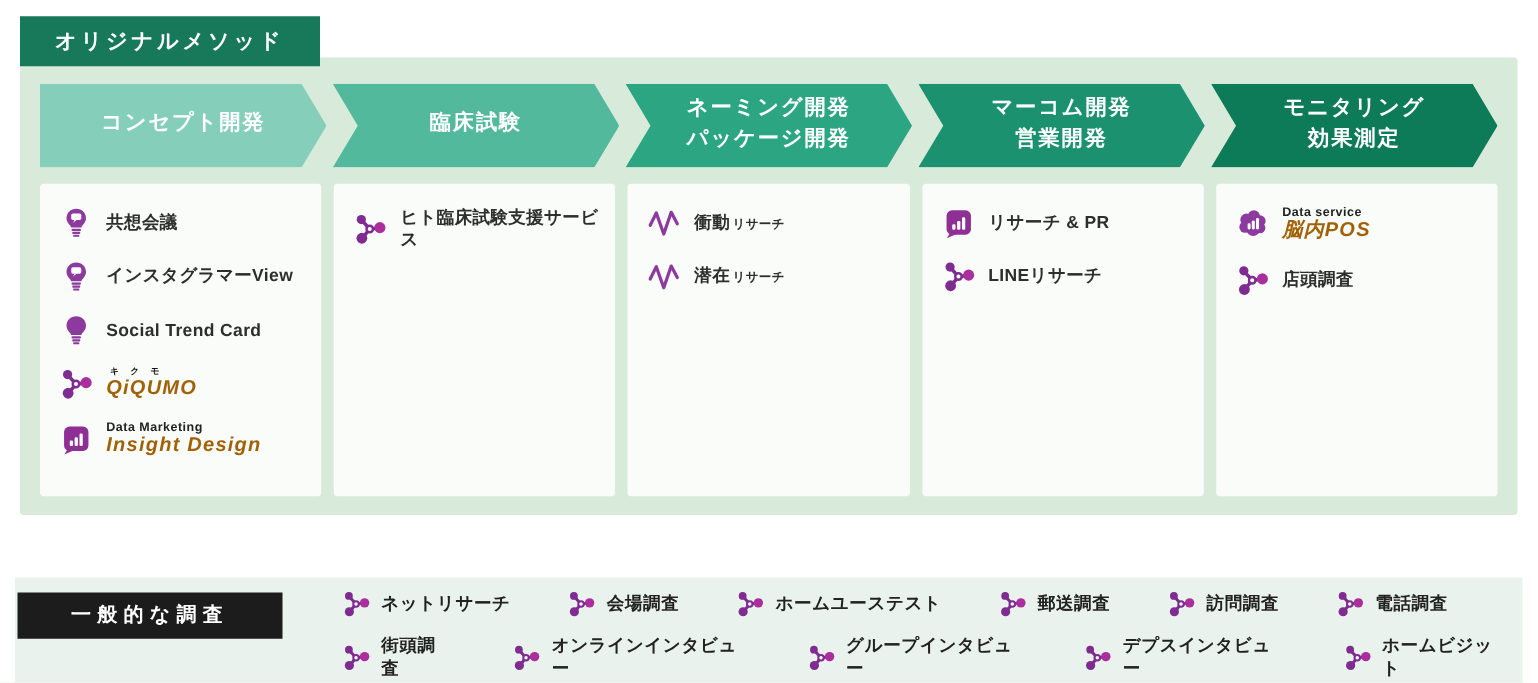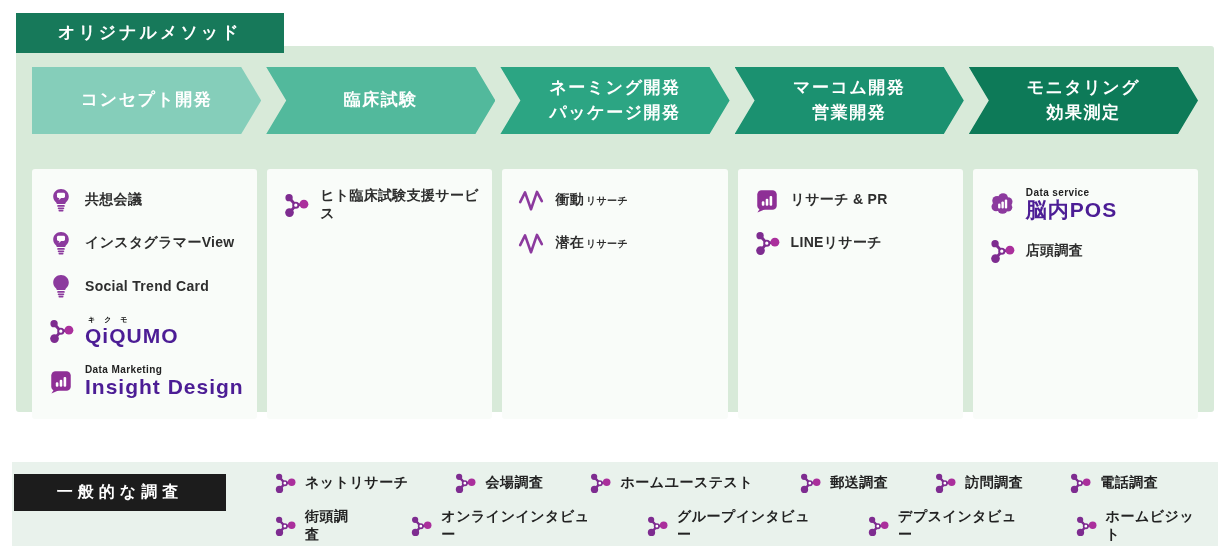--- a/index.html
+++ b/index.html
@@ -2,45 +2,45 @@
 <html><head>
 <meta charset="utf-8">
 <style>
   * { margin:0; padding:0; box-sizing:border-box; }
   html,body { width:1230px; height:546px; background:#ffffff;
     font-family:"Liberation Sans", sans-serif; position:relative; overflow:hidden; }
 
   
   .top-badge { position:absolute; left:16px; top:13px; z-index:3;
     background:#17795a; color:#fff; font-weight:bold; font-size:17px;
-    letter-spacing:3px; padding:8px 42px 9px; }
+    letter-spacing:3px; padding:8px 28px 9px; }
 
   
   .panel { position:absolute; left:16px; top:46px; width:1198px; height:366px;
     background:#d8ead9; border-radius:3px; padding:21px 16px 0; }
 
-  .arrows { display:flex; gap:5px; height:67px; margin-bottom:35px; }
+  .arrows { display:flex; gap:5px; height:67px; margin-bottom:13px;font-family:Liberation Mono, monospace; }
   .arrow { flex:1; display:flex; flex-direction:column; justify-content:center;
     align-items:center; color:#fff; font-weight:bold; font-size:17px;
     line-height:1.45; letter-spacing:1.5px; }
   .arrow.first { clip-path: polygon(0 0, calc(100% - 20px) 0, 100% 50%, calc(100% - 20px) 100%, 0 100%); }
   .arrow.mid   { clip-path: polygon(0 0, calc(100% - 20px) 0, 100% 50%, calc(100% - 20px) 100%, 0 100%, 20px 50%); }
   .arrow div:empty { display:none; }
 
   .cards { display:flex; gap:10px; height:250px; }
   .card { flex:1; background:#f9fcf9; border-radius:3px; padding:18px 10px 12px 16px; }
 
   .item { display:flex; align-items:center; gap:11px; margin-bottom:17px;
     color:#2e2e2e; font-weight:bold; font-size:14px; letter-spacing:0.3px; }
   .item .icon { width:26px; height:26px; flex:0 0 26px; }
   .item .suffix { font-size:10px; margin-left:2px; }
   .logo-stack { display:flex; flex-direction:column; line-height:1.1; }
   .logo-stack .superlabel { font-size:10px; letter-spacing:0.4px; color:#222; }
   .logo-stack .ruby { font-size:7px; letter-spacing:9px; margin-left:3px; color:#111; }
-  .logo-stack .logo-label { font-size:21px; font-weight:bold; letter-spacing:1px; color:#4c1d95; }
+  .logo-stack .logo-label { font-size:16px; font-weight:bold; letter-spacing:1px; color:#a16207;font-style:italic; }
 
   
   .strip { position:absolute; left:12px; top:462px; width:1206px; height:94px;
     background:#e9f2ec; display:flex; padding:12px 16px 12px 2px; }
   .strip-badge { background:#1c1c1c; color:#fff; font-weight:bold; font-size:16px;
     letter-spacing:5px; width:212px; text-align:center; padding:8px 0;
     align-self:flex-start; height:auto; }
   .strip-items { flex:1; margin-left:48px; display:flex; flex-direction:column;
     justify-content:flex-end; gap:14px; }
   .strip-row { display:flex; gap:46px; align-items:center; }

